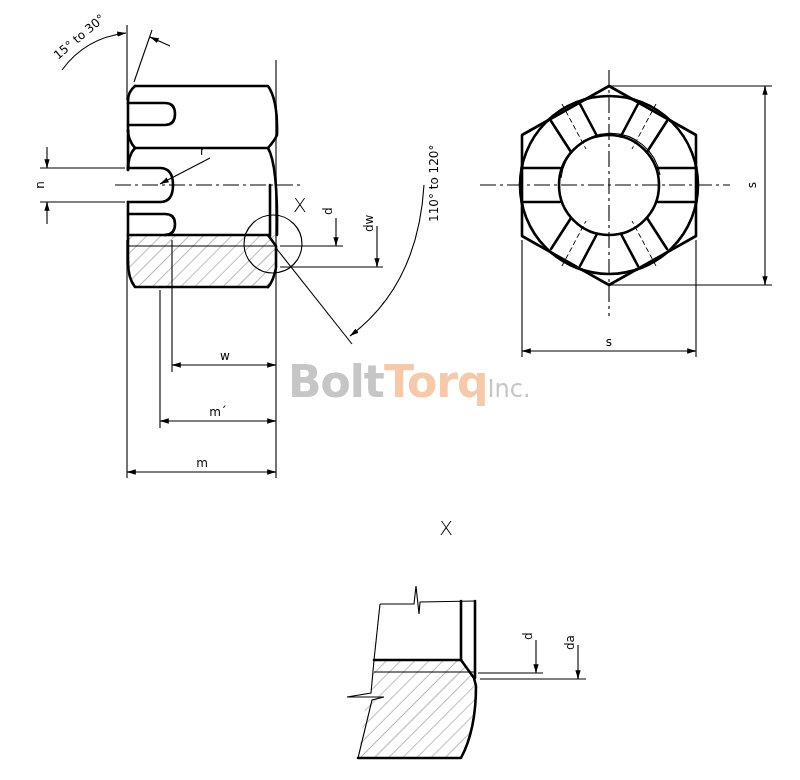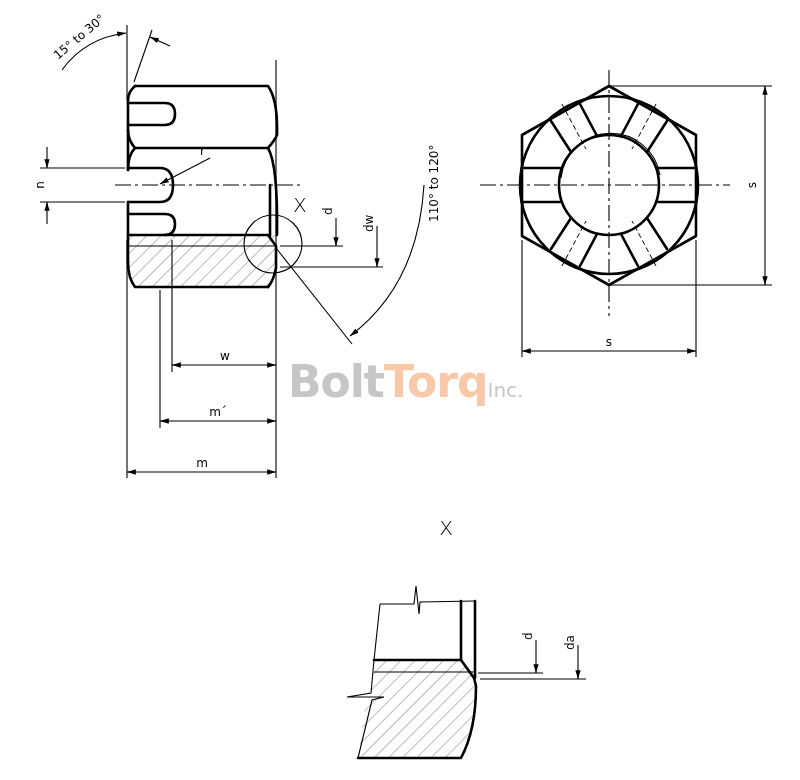--- a/index.html
+++ b/index.html
@@ -7,21 +7,21 @@
   svg { position: absolute; left: 0; top: 0; }
   .thick { stroke: #000; stroke-width: 2.6; fill: none; stroke-linejoin: round; stroke-linecap: round; }
   .thin { stroke: #000; stroke-width: 1.1; fill: none; }
   .center { stroke: #000; stroke-width: 1.1; fill: none; stroke-dasharray: 16 4 3 4; }
   .dash { stroke: #000; stroke-width: 1; fill: none; stroke-dasharray: 5 3; }
   .lbl { font-family: "DejaVu Sans", sans-serif; font-size: 12px; fill: #000; }
   .lblbig { font-family: "DejaVu Sans", sans-serif; font-size: 20px; fill: #000; font-weight: 300; }
   .logo { position: absolute; left: 288px; top: 356px; font-family: "DejaVu Sans", sans-serif; font-size: 44px; font-weight: bold; letter-spacing: -1px; }
   .logo .t1 { color: #c6c6c6; }
   .logo .t2 { color: #f7c9a8; }
-  .logo .t3 { color: #c6c6c6; font-size: 20px; font-weight: normal; letter-spacing: 0; }
+  .logo .t3 { color: #c6c6c6; font-size: 24px; font-weight: normal; letter-spacing: 0; }
 </style>
 </head>
 <body>
 
 <svg width="800" height="780" viewBox="0 0 800 780">
   <defs>
     <pattern id="hatchPat" patternUnits="userSpaceOnUse" width="10" height="10" patternTransform="rotate(45)">
       <line x1="0" y1="0" x2="0" y2="10" stroke="#555" stroke-width="0.8"></line>
     </pattern>
     <marker id="arr" viewBox="0 0 10 10" refX="10" refY="5" markerWidth="8" markerHeight="8" orient="auto-start-reverse">

